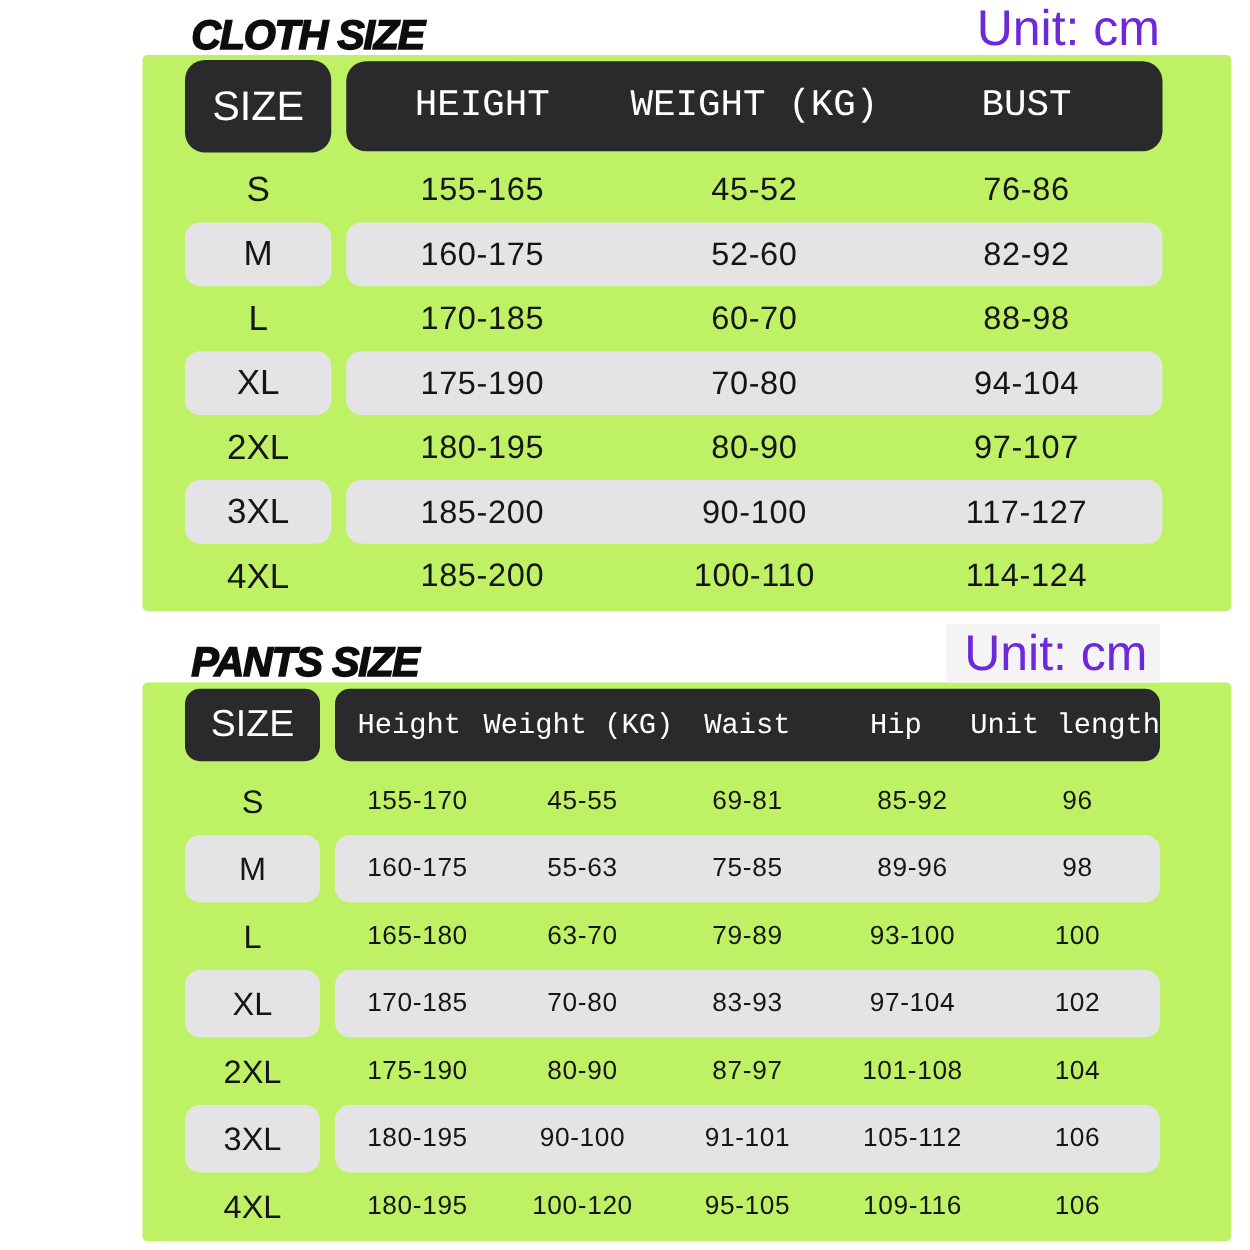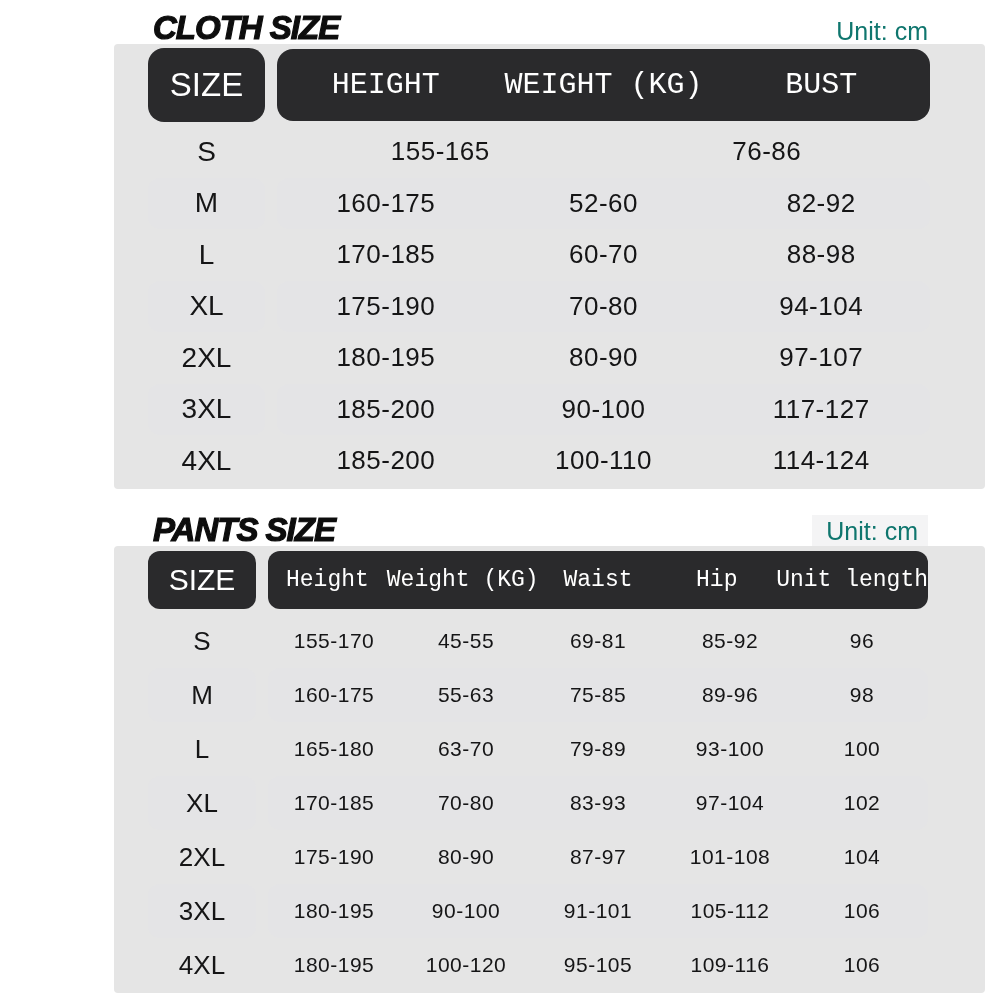--- a/index.html
+++ b/index.html
@@ -5,25 +5,25 @@
   html,body{margin:0;padding:0;background:#ffffff;}
   body{font-family:"Liberation Sans","DejaVu Sans",sans-serif;color:#1a1a1b;}
   .page{position:relative;width:1000px;height:1000px;background:#ffffff;overflow:hidden;padding-left:40px;}
 
   
   .title-row{display:flex;justify-content:space-between;align-items:flex-end;
              margin:0 112px 0 113px;height:44px;}
   .section.pants .title-row{margin-top:15px;height:42px;gap:36px;}
   .title{margin:0;font-style:italic;font-weight:bold;font-size:33px;letter-spacing:-1px;
          color:#0d0d0d;-webkit-text-stroke:1.2px #0d0d0d;line-height:1;}
-  .unit{color:#0f766e;font-size:25px;line-height:1.05;}
+  .unit{color:#6d28d9;font-size:40px;line-height:1.05;}
   .section.pants .unit{background:#f4f4f5;padding:3px 10px 2px 14px;}
 
   
-  .container{margin-left:74px;width:871px;background:#e5e5e5;border-radius:4px;}
+  .container{margin-left:74px;width:871px;background:#bef264;border-radius:4px;}
   .section.cloth .container{height:445px;}
   .section.pants .container{height:447px;}
 
   
   .header-row{display:flex;align-items:center;}
   .section.cloth .header-row{height:82px;}
   .section.pants .header-row{height:68px;}
   .header-chip{margin-left:34px;background:#2a2a2c;color:#ffffff;
                display:flex;align-items:center;justify-content:center;}
   .section.cloth .header-chip{width:117px;height:74px;border-radius:16px;font-size:33px;}
@@ -65,20 +65,21 @@
             <div class="hcol">HEIGHT</div>
             <div class="hcol">WEIGHT (KG)</div>
             <div class="hcol">BUST</div>
           </div>
       </div>
       <div class="rows">
           <div class="row">
             <div class="size-cell">S</div>
             <div class="row-band">
               <div class="vcol">155-165</div>
+              <div class="vcol">45-52</div>
               <div class="vcol">76-86</div>
             </div>
           </div>
           <div class="row shaded">
             <div class="size-cell">M</div>
             <div class="row-band">
               <div class="vcol">160-175</div>
               <div class="vcol">52-60</div>
               <div class="vcol">82-92</div>
             </div>

